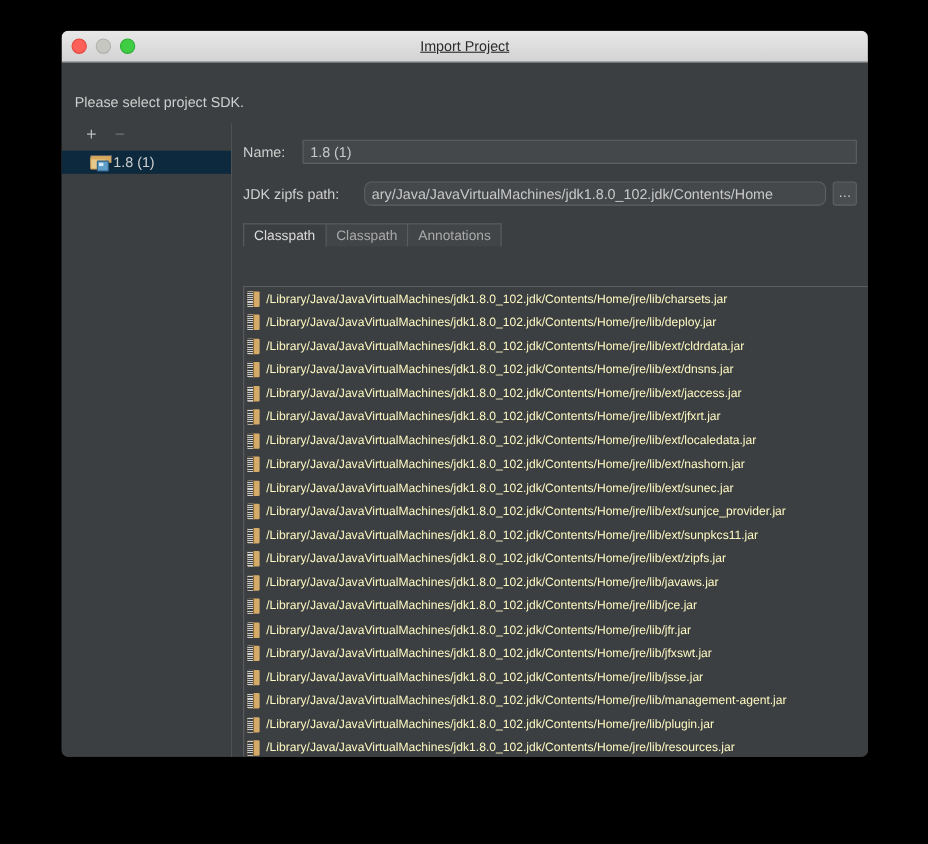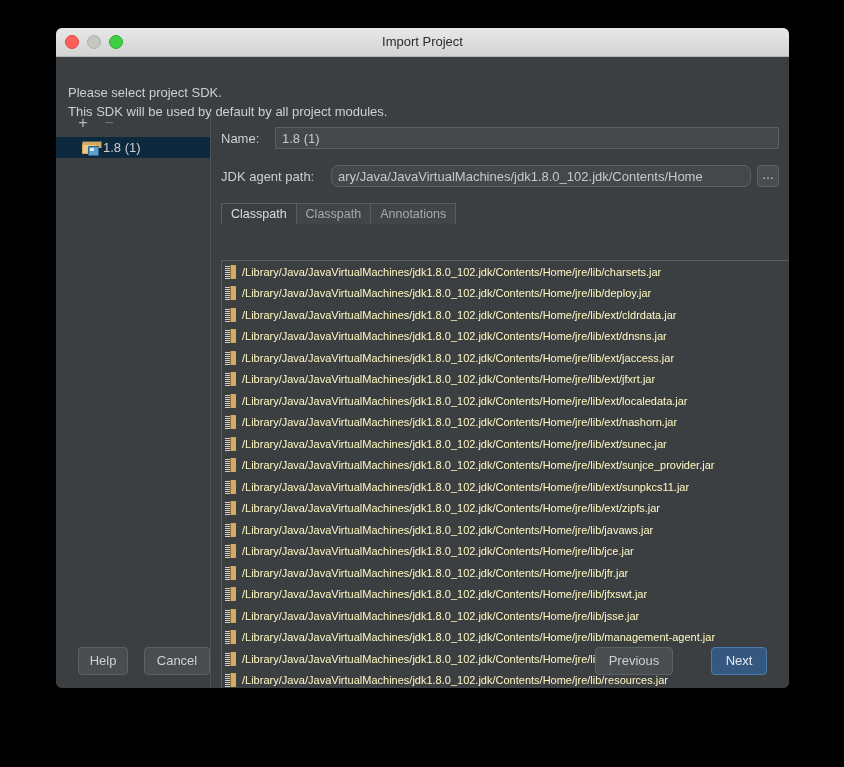--- a/index.html
+++ b/index.html
@@ -43,20 +43,21 @@
     align-items: center;
   }
   #titlebar .title {
     position: absolute;
     left: 0; right: 0;
     text-align: center;
     font-size: 13px;
     color: #2b2b2b;
     line-height: 28px;
     pointer-events: none;
+    text-decoration: underline;
   }
   .traffic {
     display: flex;
     gap: 8px;
     margin-left: 9px;
     z-index: 2;
   }
   .light {
     width: 12px; height: 12px;
     border-radius: 50%;
@@ -352,21 +353,20 @@
         <div class="light min"></div>
         <div class="light zoom"></div>
       </div>
       <div class="title">Import Project</div>
     </div>
 
     <div id="body">
 
       <div class="prompt">
         <span>Please select project SDK.</span>
-        <span class="l2">This SDK will be used by default by all project modules.</span>
       </div>
 
       <div id="leftpane">
         <div class="toolbar-sm">
           <div class="tb-btn">+</div>
           <div class="tb-btn disabled">−</div>
         </div>
         <div id="sdk-tree">
           <div class="tree-row selected">
             <span class="folder-jar-icon">
@@ -381,21 +381,21 @@
       </div>
 
       <div id="rightpane">
 
         <div class="field-row">
           <span class="field-label name">Name:</span>
           <div class="textbox">1.8 (1)</div>
         </div>
 
         <div class="field-row">
-          <span class="field-label jdk">JDK agent path:</span>
+          <span class="field-label jdk">JDK zipfs path:</span>
           <div class="textbox rtl"><span>ary/Java/JavaVirtualMachines/jdk1.8.0_102.jdk/Contents/Home</span></div>
           <div class="browse-btn">…</div>
         </div>
 
         <div id="tabs">
           <div class="tab active">Classpath</div>
           <div class="tab">Classpath</div>
           <div class="tab">Annotations</div>
         </div>
 
@@ -480,22 +480,16 @@
               <div class="list-row">
                 <span class="jar-icon"></span>
                 <span class="path">/Library/Java/JavaVirtualMachines/jdk1.8.0_102.jdk/Contents/Home/jre/lib/resources.jar</span>
               </div>
             </div>
 
         </div>
 
       </div>
 
-      <div id="footer">
-        <div class="btn" id="btn-help">Help</div>
-        <div class="btn" id="btn-cancel">Cancel</div>
-        <div class="btn" id="btn-previous">Previous</div>
-        <div class="btn primary" id="btn-next">Next</div>
-      </div>
 
     </div>
   </div>
 </div>
 
 </body></html>

